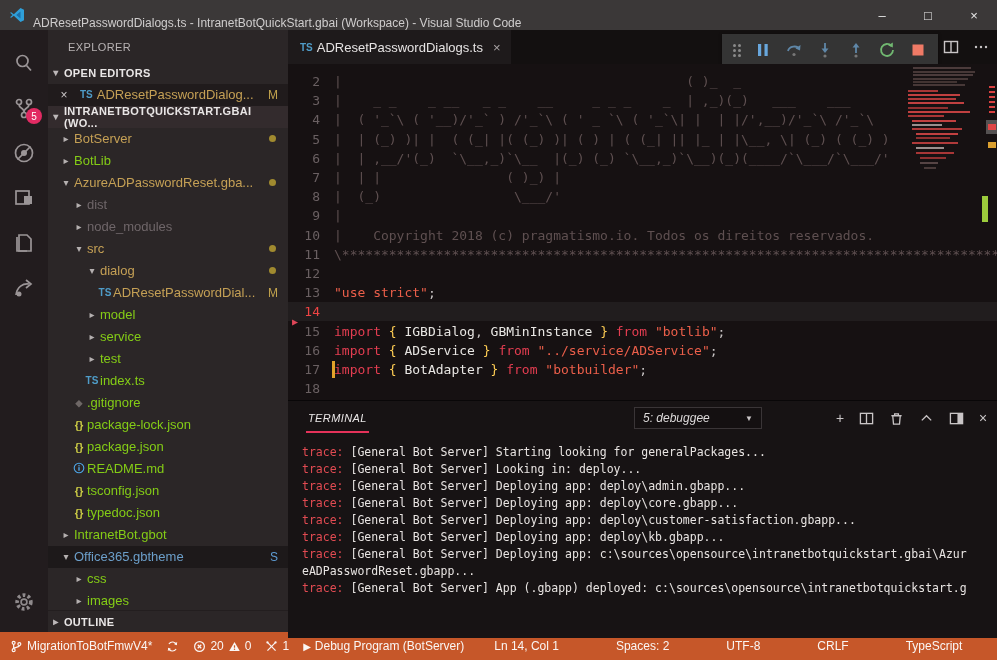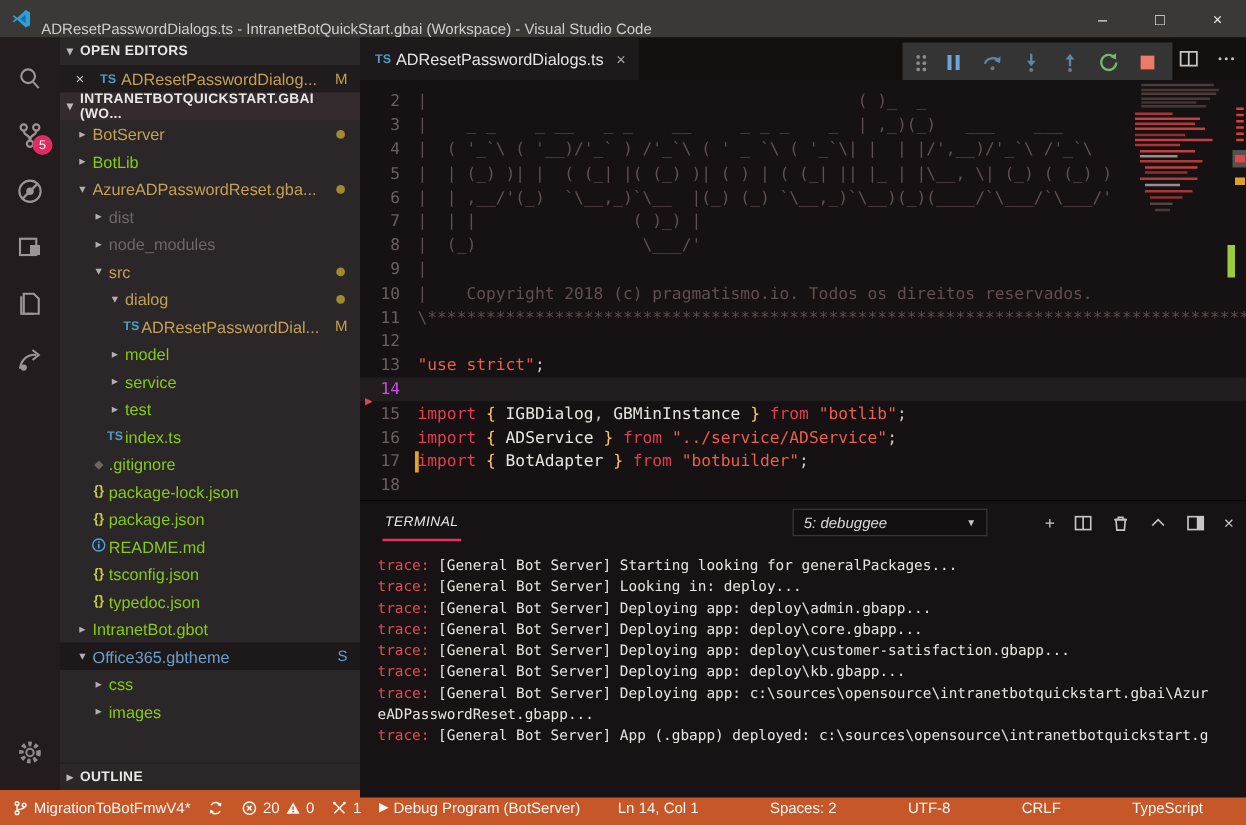--- a/index.html
+++ b/index.html
@@ -67,35 +67,35 @@
   .tab-acts { position:absolute; right:8px; top:0; height:34px; display:flex; align-items:center; gap:14px; }
   .tab-acts svg { width:16px; height:16px; stroke:#C9C5C6; fill:none; stroke-width:1.4; }
 
   
   .editor { height:336px; background:#161112; position:relative; overflow:hidden; flex:0 0 336px;
             font-family:"DejaVu Sans Mono", monospace; font-size:13px; }
   .code-scroll { position:absolute; inset:0; padding-top:8px; }
   .code-line { height:19.2px; display:flex; align-items:center; position:relative; }
   .code-line.cur { background:rgba(255,255,255,.05); }
   .ln { width:46px; flex:0 0 46px; text-align:right; padding-right:14px; color:#6A6062; font-size:13px; }
-  .cur .ln { color:#d946ef; }
+  .cur .ln { color:#ef4444; }
   .code { white-space:pre; }
   .tok-kw { color:#E43D51; } .tok-str { color:#EC5F4A; } .tok-brace { color:#FFCE54; }
   .tok-id { color:#E8E6E3; } .tok-pun { color:#C8C4C4; } .tok-cmt { color:#5F5051; }
   .gut-mod { position:absolute; left:44px; top:1px; width:3px; height:17px; background:#E2A32A; }
   .bp-arrow { position:absolute; left:4px; top:-5px; color:#E04658; font-size:10px; }
   .minimap { position:absolute; top:0; right:0; width:92px; height:336px; }
   .mm-bar { position:absolute; }
 
   
   .panel { height:238px; background:#171314; border-top:1px solid rgba(0,0,0,.6); position:relative; flex:0 0 238px; }
   .panel-head { height:34px; display:flex; align-items:center; position:relative;font-style:italic; }
   .panel-tab { margin-left:18px; font-size:11px; color:#E9E6E6; letter-spacing:.4px; padding:9px 2px 7px;
                border-bottom:2px solid #E5325A; }
-  .term-dd { position:absolute; left:346px; top:6px; width:156px; height:22px; background:#141011;
+  .term-dd { position:absolute; left:346px; top:6px; width:128px; height:22px; background:#141011;
              border:1px solid #3A3537; color:#DDDADA; font-size:12px; display:flex; align-items:center; padding:0 8px; }
   .term-dd .caret { margin-left:auto; font-size:8px; color:#C9C5C6; }
   .panel-acts { position:absolute; right:10px; top:0; height:34px; display:flex; align-items:center; gap:15px; }
   .panel-acts svg, .panel-acts span { width:15px; height:15px; stroke:#C9C5C6; fill:none; stroke-width:1.4; }
   .panel-acts .txt { color:#C9C5C6; font-size:14px; width:auto; height:auto; line-height:15px; }
   .term-body { position:absolute; top:34px; left:0; right:0; bottom:0; padding:10px 0 0 14px; overflow:hidden;
                font-family:"DejaVu Sans Mono", monospace; font-size:11.5px; color:#E8E4E2; }
   .term-line { height:17px; white-space:pre; }
   .term-pre { color:#E24B52; }
 
@@ -171,20 +171,21 @@
       </div>
       <div class="act-gear">
         <svg viewBox="0 0 24 24" style="width:22px;height:22px">
             <circle cx="12" cy="12" r="7.5" fill="none" stroke="#8F8A8C" stroke-width="4" stroke-dasharray="3 2.6"></circle>
             <circle cx="12" cy="12" r="3.2" fill="none" stroke="#8F8A8C" stroke-width="1.8"></circle>
           </svg>
       </div>
     </div>
 
     <div class="sidebar">
+      <div class="sb-title">EXPLORER</div>
       <div class="sb-sec">
         <span class="arr">▾</span>
         <span>OPEN EDITORS</span>
       </div>
       <div id="open-editors">
           <div class="oe-row">
             <span class="oe-close">×</span>
             <span class="ts-ico">TS</span>
             <span class="oe-label">ADResetPasswordDialog...</span>
             <span class="badge-m">M</span>

